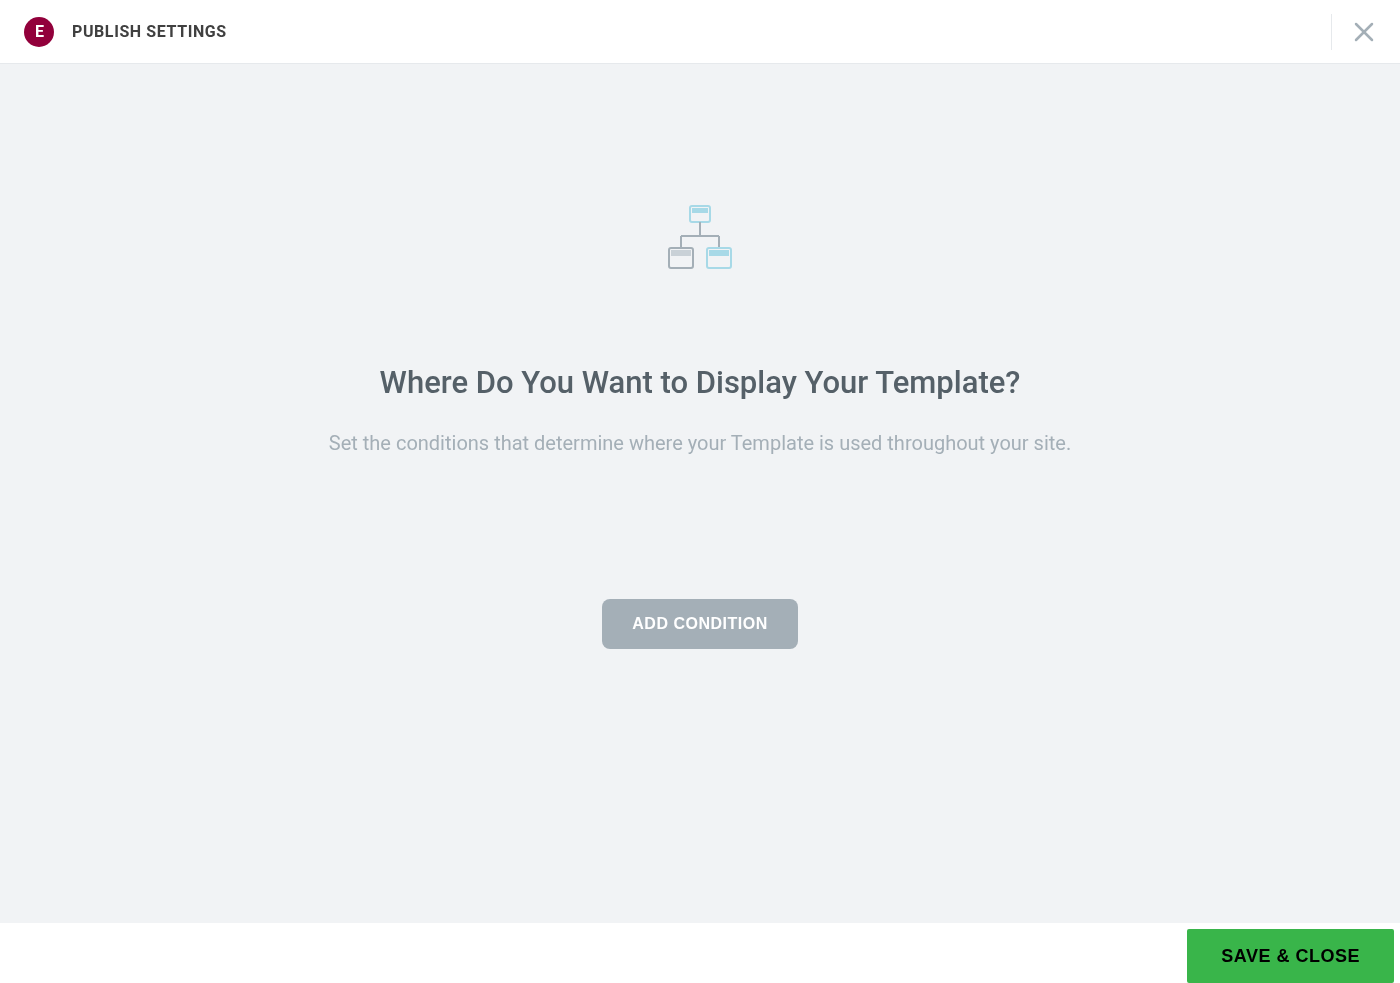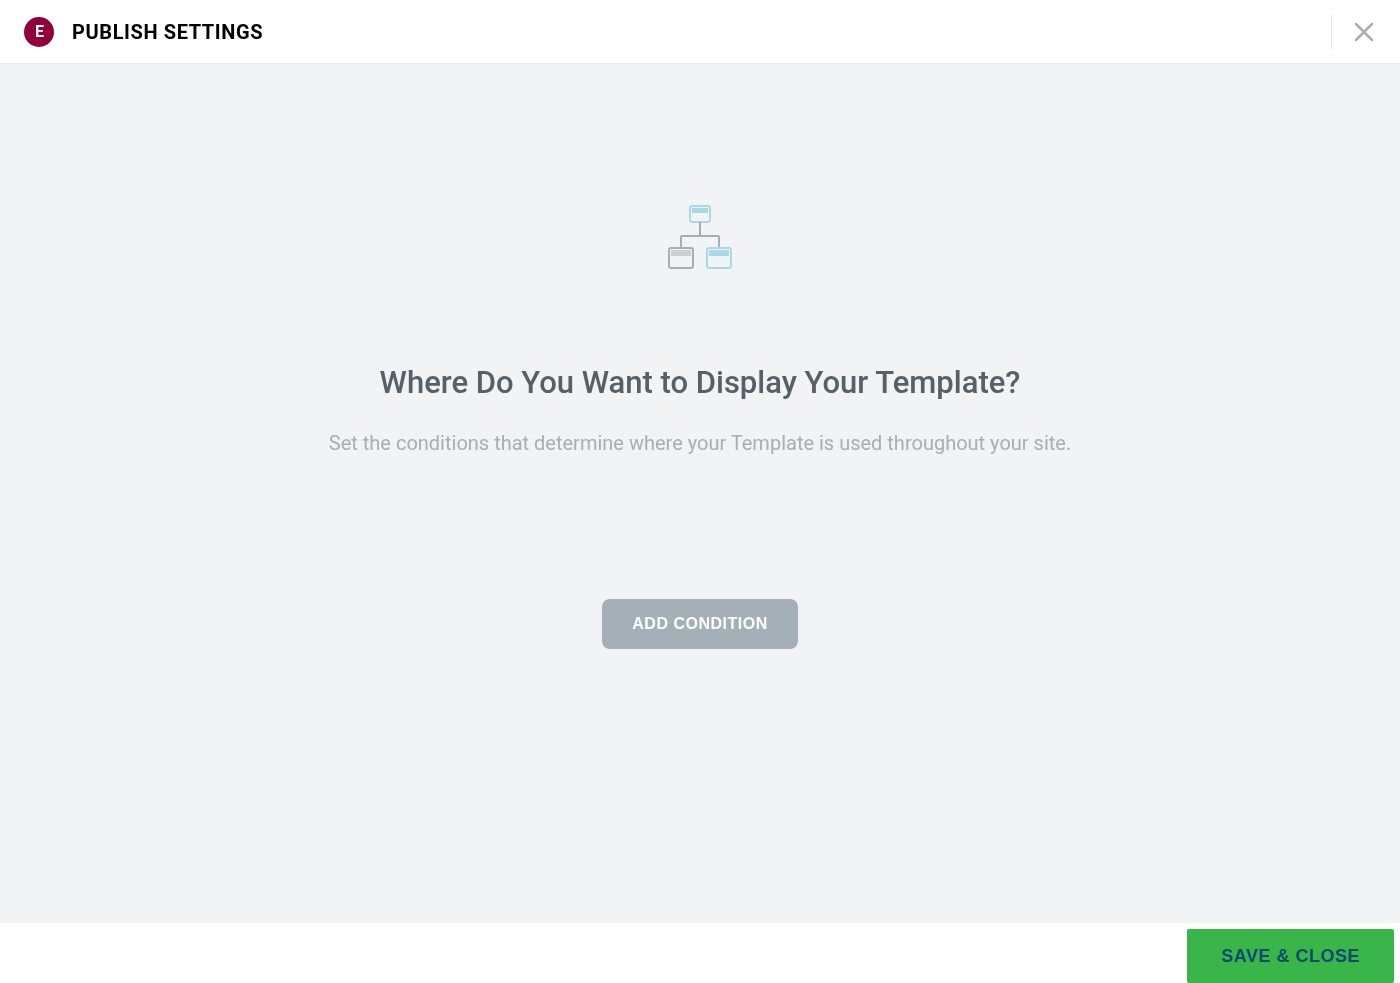--- a/index.html
+++ b/index.html
@@ -27,24 +27,24 @@
     display: flex;
     align-items: center;
     justify-content: center;
     font-weight: 700;
     font-size: 16px;
     letter-spacing: -1px;
     margin-right: 18px;
     flex-shrink: 0;
   }
   .header-title {
-    font-size: 20px;
+    font-size: 16px;
     font-weight: 700;
     letter-spacing: 0.6px;
-    color: #000000;
+    color: #404040;
   }
   .header-right {
     margin-left: auto;
     display: flex;
     align-items: center;
   }
   .divider {
     width: 1px;
     height: 36px;
     background: #e6e9ec;
@@ -104,21 +104,21 @@
     height: 60px;
     background: #fff;
     display: flex;
     justify-content: flex-end;
     align-items: stretch;
     padding-right: 6px;
     padding-top: 6px;
   }
   .save-btn {
     background: #39b54a;
-    color: #0c4a6e;
+    color: #000000;
     font-size: 18px;
     font-weight: 600;
     letter-spacing: 0.5px;
     padding: 0 34px;
     border: none;
     border-radius: 2px;
     cursor: pointer;
     display: flex;
     align-items: center;
   }

